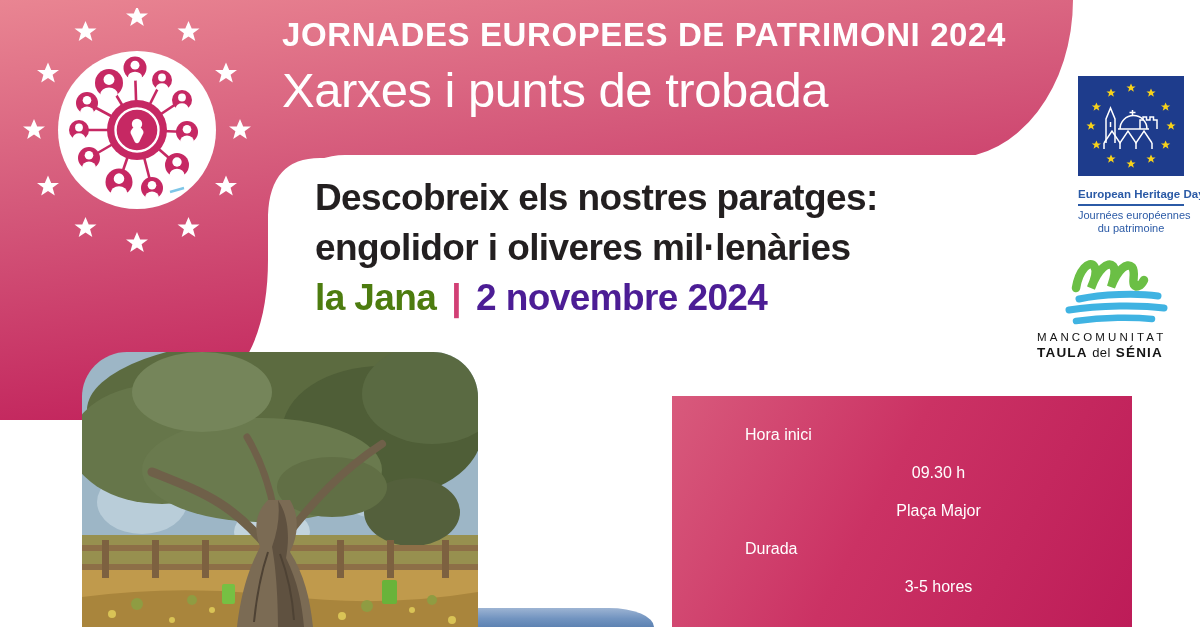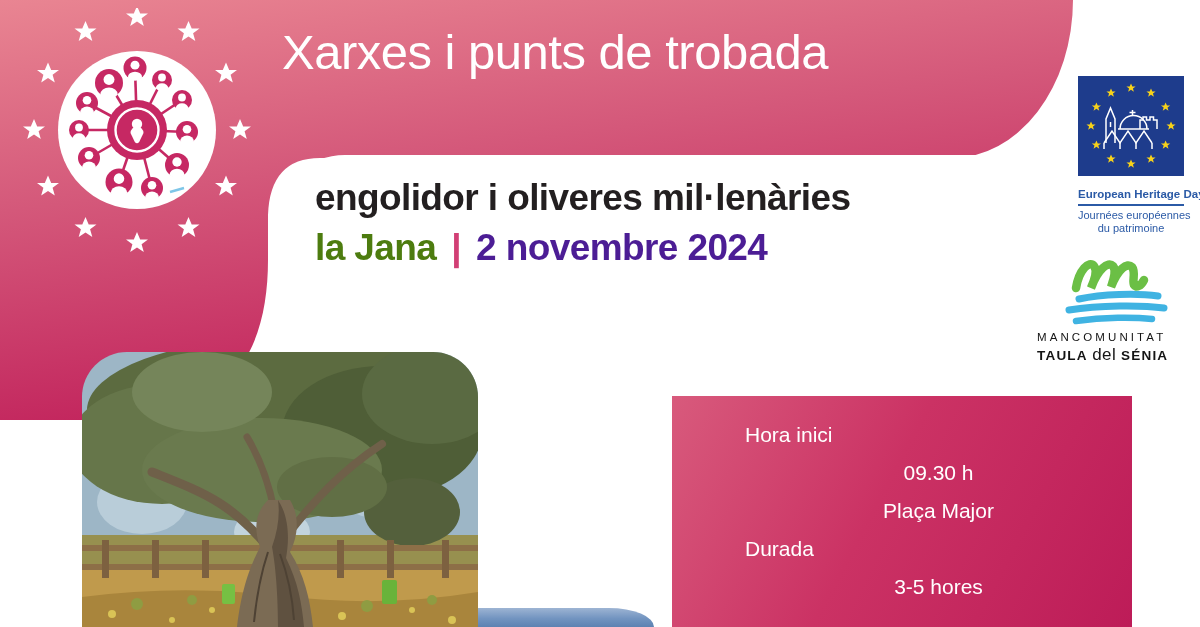--- a/index.html
+++ b/index.html
@@ -25,32 +25,32 @@
   
   .ehd{position:absolute;left:1078px;top:76px;width:106px;z-index:4;text-align:center;color:#2b5aa6;}
   .ehd-c1{font-size:11.5px;font-weight:700;margin-top:8px;white-space:nowrap;}
   .ehd-divider{width:106px;height:1.5px;background:#2b5aa6;margin:4px 0 3px 0;}
   .ehd-c2,.ehd-c3{font-size:11px;font-weight:400;line-height:13px;white-space:nowrap;}
   
   .taula{position:absolute;left:1037px;top:240px;width:160px;z-index:4;text-align:left;color:#141414;}
   .taula svg{display:block;margin:0 auto;}
   .taula-l1{font-size:11.5px;font-weight:400;letter-spacing:3.1px;margin-top:3px;white-space:nowrap;}
   .taula-l2{font-size:13.5px;font-weight:700;letter-spacing:1.2px;margin-top:2px;white-space:nowrap;}
-  .taula-l2 .del{font-size:17px;font-weight:400;letter-spacing:.4px;}
+  .taula-l2 .del{font-size:13px;font-weight:400;letter-spacing:.4px;}
   
   .photo-wrap{position:absolute;left:82px;top:352px;width:396px;height:275px;
     border-radius:45px 45px 0 0;overflow:hidden;z-index:3;}
   
   .blue-band{position:absolute;left:310px;top:608px;width:344px;height:19px;
     border-top-right-radius:45px 19px;z-index:2;
     background:linear-gradient(180deg,#9db4d3 0%,#7294c0 55%,#5d82b2 100%);}
   
   .details{position:absolute;left:672px;top:396px;width:460px;height:231px;z-index:3;
     background:linear-gradient(118deg,#d85a7c 0%,#cb3264 45%,#bd1c58 100%);
-    color:#fff;padding:20px 0 0 73px;box-sizing:border-box;font-size:21px;line-height:38px;}
+    color:#fff;padding:20px 0 0 73px;box-sizing:border-box;font-size:16px;line-height:38px;}
   .details .lbl{font-weight:400;}
   .details .val{font-weight:400;text-align:center;}
 </style>
 </head>
 <body>
 
 <div class="poster">
 
   <svg class="pink-svg" width="1073" height="420" viewBox="0 0 1073 420">
     <defs>
@@ -124,24 +124,26 @@
 
     <g transform="translate(115,122)">
       <circle r="30" fill="#c62863"></circle>
       <circle r="21.5" fill="none" stroke="#ffffff" stroke-width="2.4"></circle>
       <circle cy="-6" r="5.2" fill="#ffffff"></circle>
       <path d="M-6.5,3 A6.5,6.5 0 0 1 6.5,3 L2.2,12 Q0,14.5 -2.2,12 Z" fill="#ffffff"></path>
     </g>
   </svg>
 
   <div class="header">
+    <div class="kicker">JORNADES EUROPEES DE PATRIMONI 2024</div>
     <div class="title">Xarxes i punts de trobada</div>
   </div>
 
   <div class="event">
+    <div>Descobreix els nostres paratges:</div>
     <div>engolidor i oliveres mil·lenàries</div>
     <div>
       <span class="place">la Jana</span><span class="sep">|</span><span class="date">2 novembre 2024</span>
     </div>
   </div>
 
   <div class="ehd">
     <svg width="106" height="100" viewBox="0 0 106 100">
       <defs>
         <path id="starB" d="M0,-11 L3.2,-3.4 L11,-3.4 L4.6,1.3 L6.8,9 L0,4.4 L-6.8,9 L-4.6,1.3 L-11,-3.4 L-3.2,-3.4 Z"></path>

